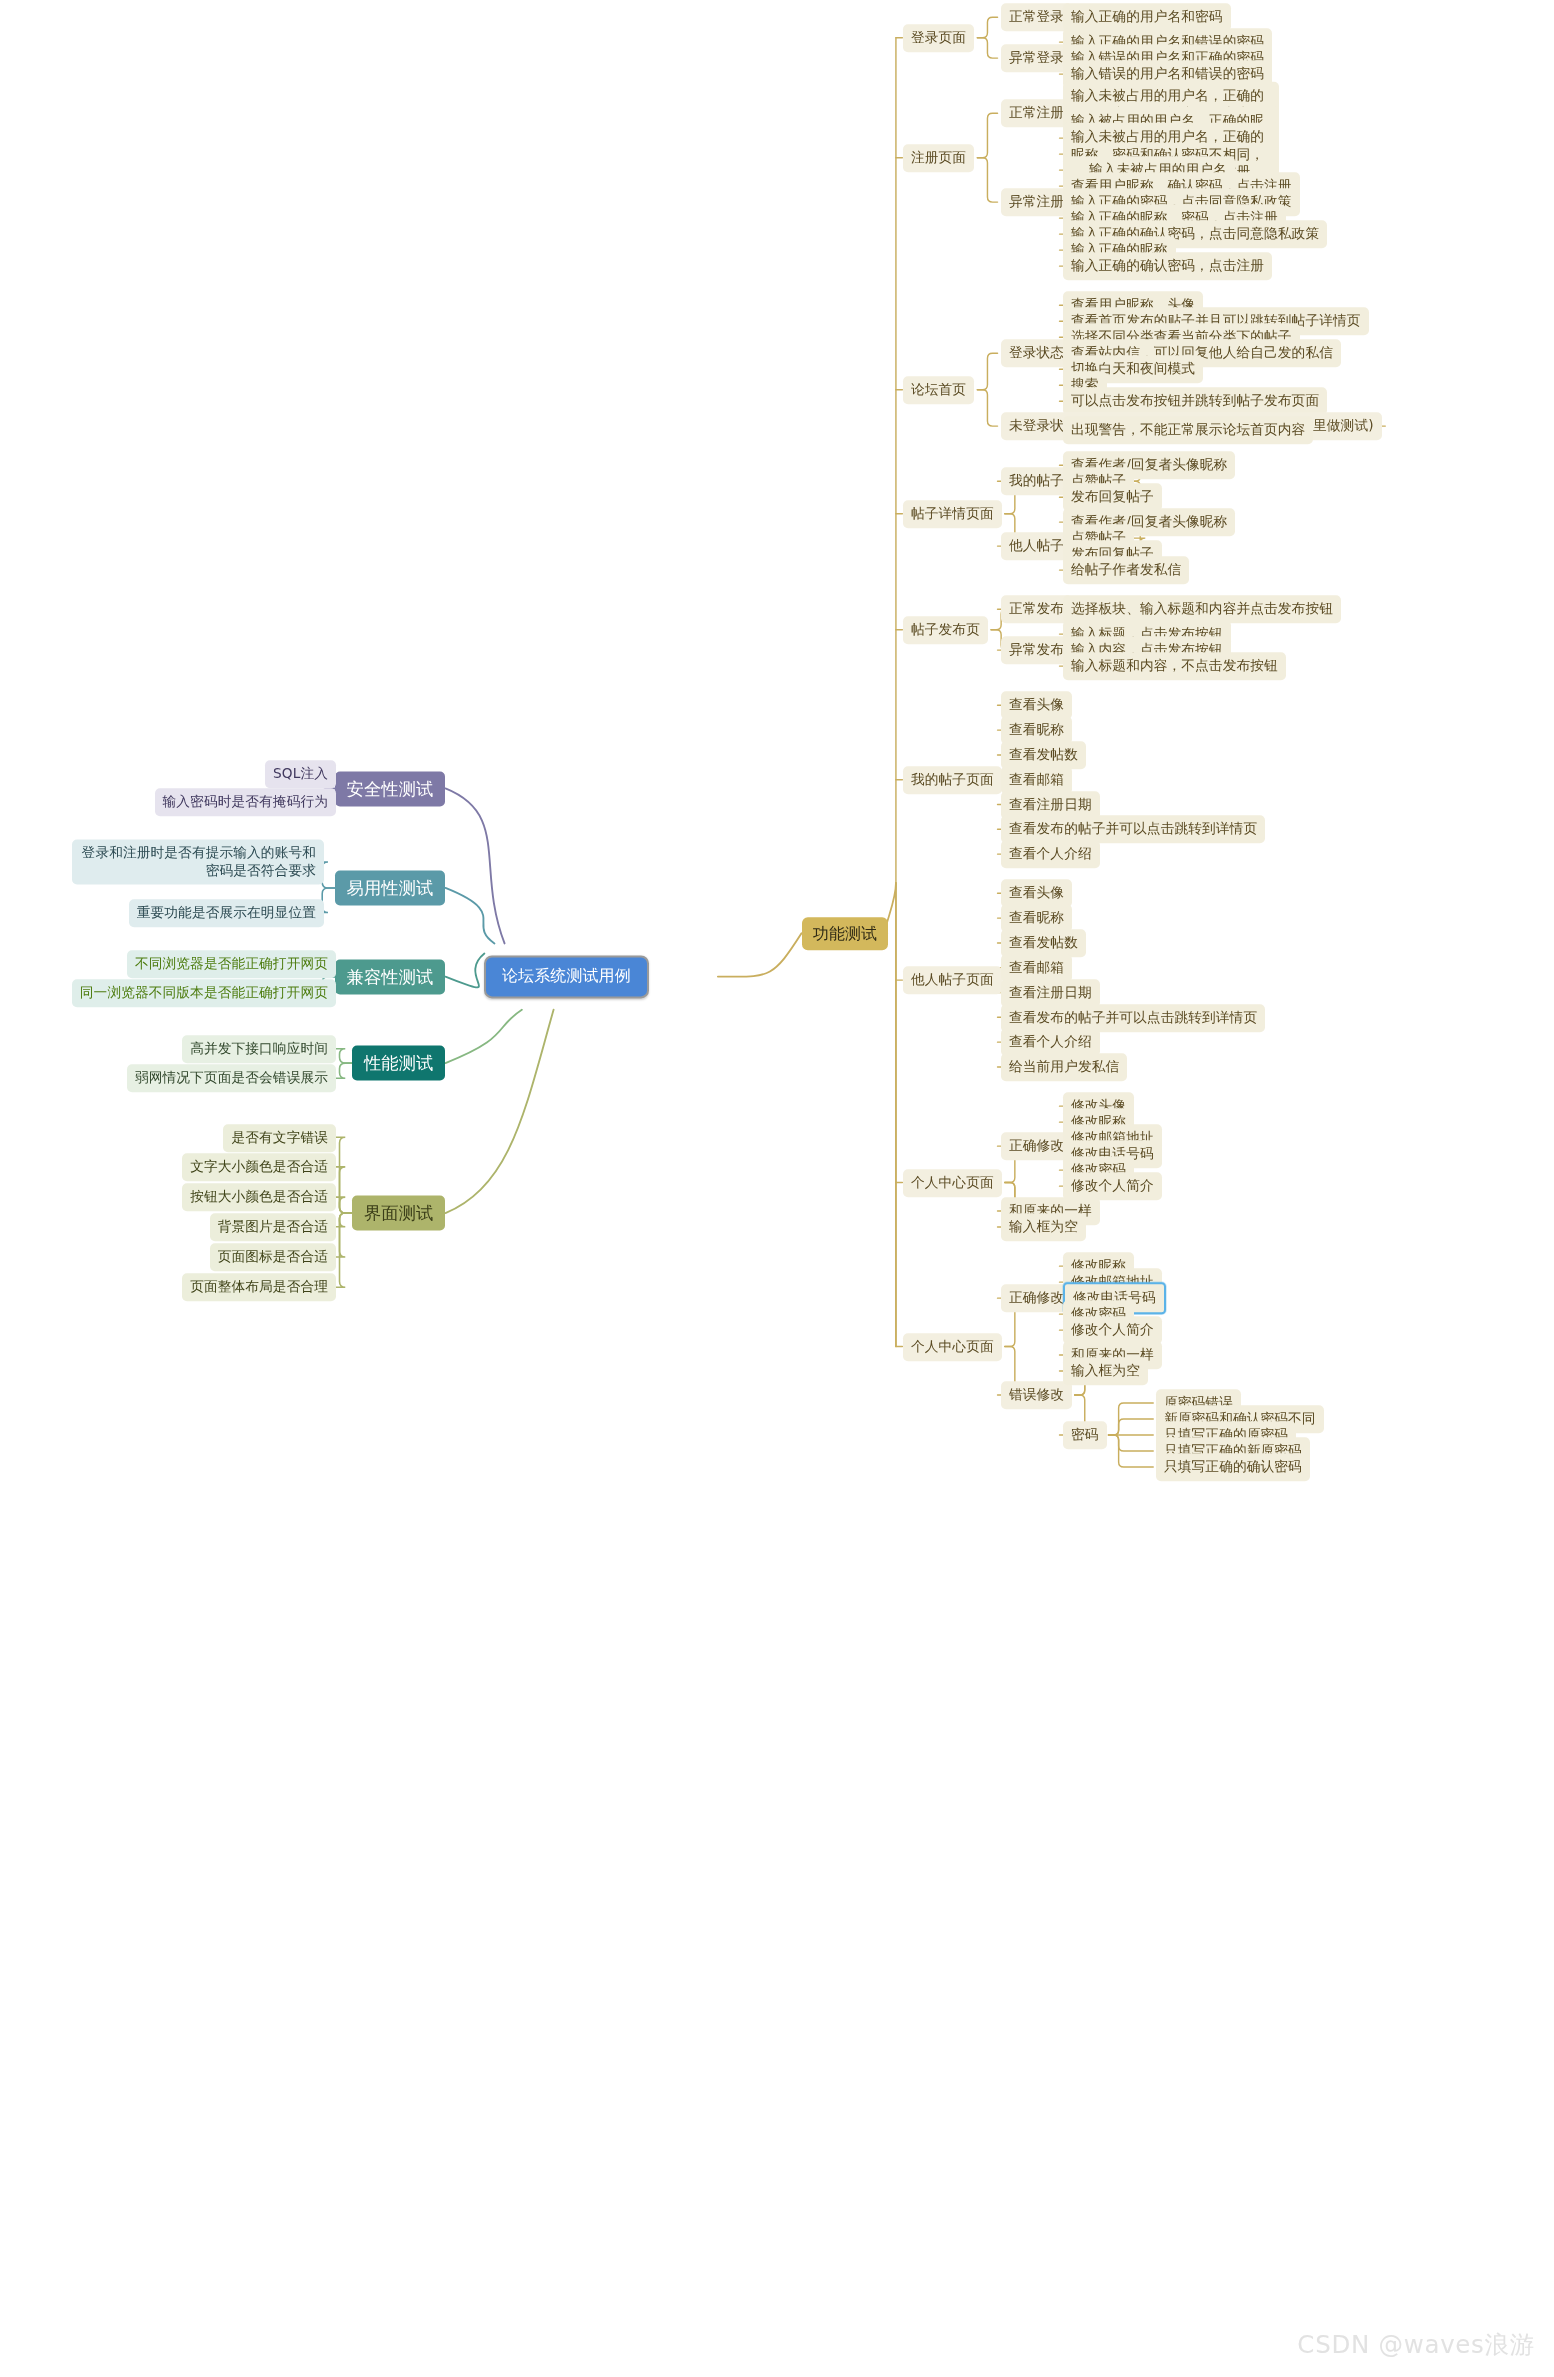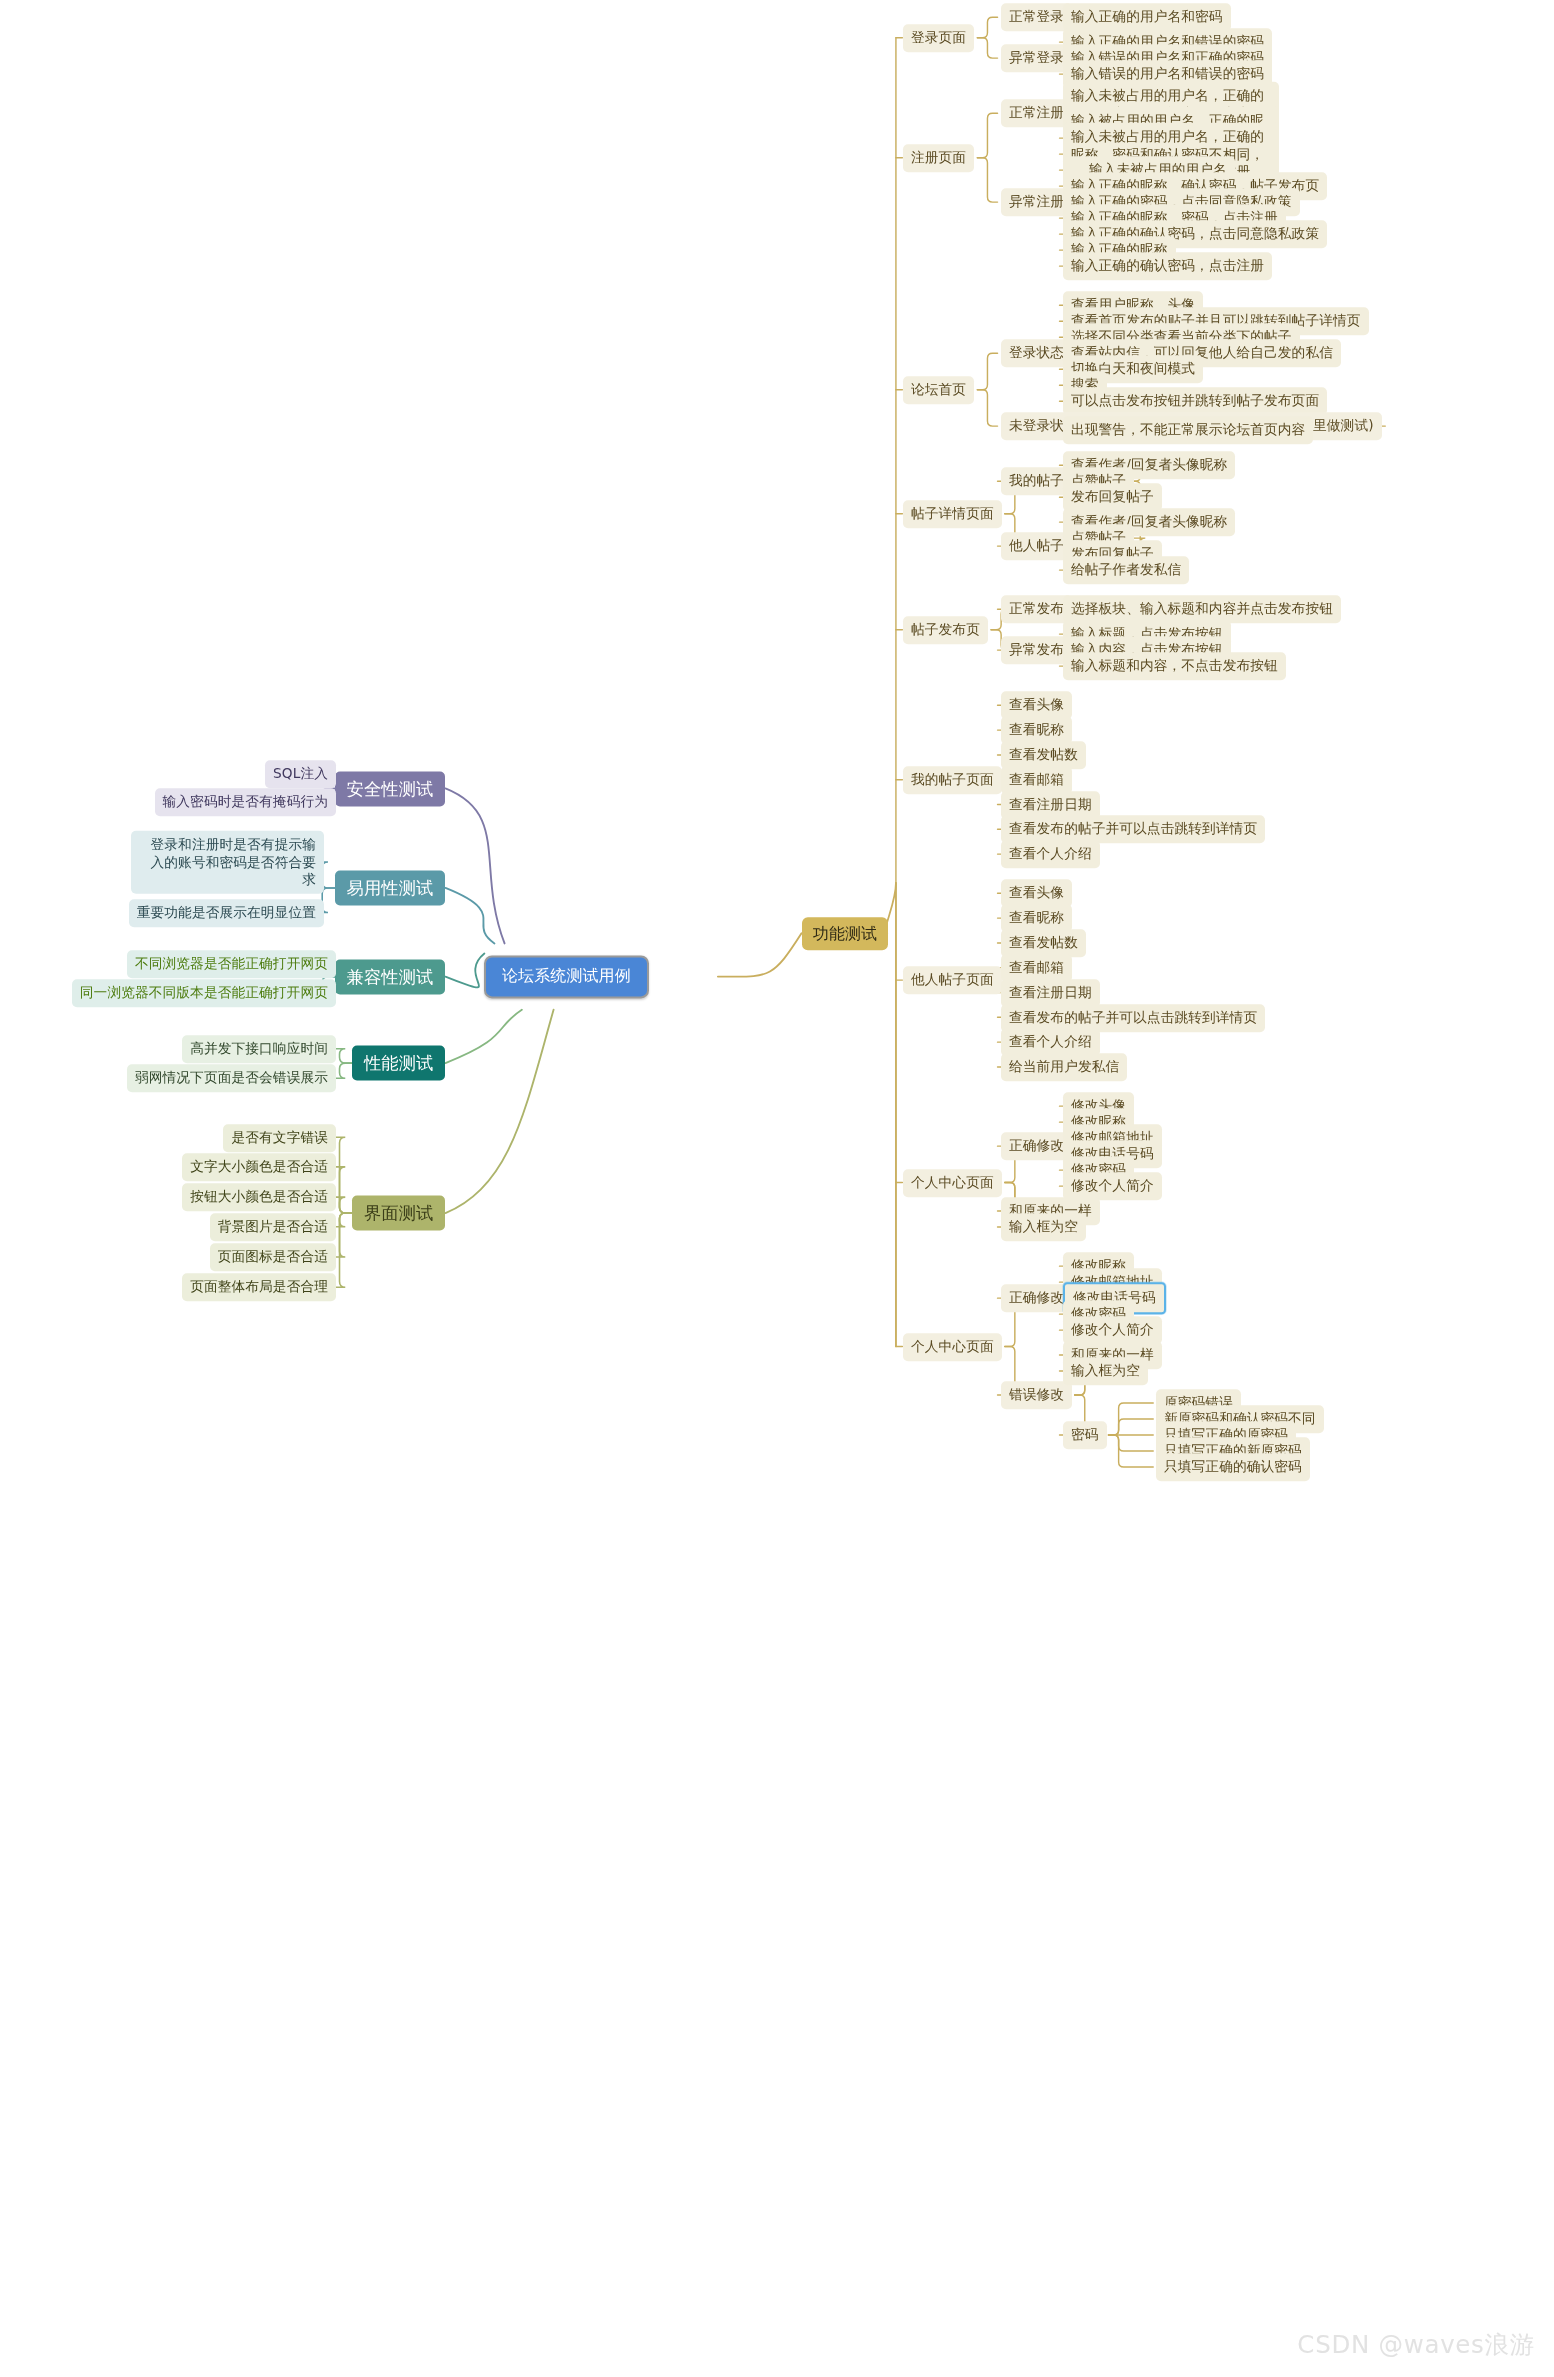--- a/index.html
+++ b/index.html
@@ -196,21 +196,21 @@
       <div class="node n-fn-leaf" style="left: 1063px; top: 42px; transform: translateY(-50%);">输入正确的用户名和错误的密码</div>
       <div class="node n-fn-leaf" style="left: 1063px; top: 58px; transform: translateY(-50%);">输入错误的用户名和正确的密码</div>
       <div class="node n-fn-leaf" style="left: 1063px; top: 74px; transform: translateY(-50%);">输入错误的用户名和错误的密码</div>
       <div class="node n-fn-mid" style="left: 903px; top: 158px; transform: translateY(-50%);">注册页面</div>
       <div class="node n-fn-mid" style="left: 1001px; top: 113px; transform: translateY(-50%);">正常注册</div>
       <div class="node n-fn-leaf" style="left: 1063px; top: 113px; width: 216px; transform: translateY(-50%);">输入未被占用的用户名，正确的昵称、密码、确认密码，点击同意隐私政策，点击注册</div>
       <div class="node n-fn-mid" style="left: 1001px; top: 202px; transform: translateY(-50%);">异常注册</div>
       <div class="node n-fn-leaf" style="left: 1063px; top: 138px; width: 216px; transform: translateY(-50%);">输入被占用的用户名，正确的昵称、密码、确认密码，点击同意隐私政策，点击注册</div>
       <div class="node n-fn-leaf" style="left: 1063px; top: 154px; width: 216px; transform: translateY(-50%);">输入未被占用的用户名，正确的昵称，密码和确认密码不相同，点击同意隐私政策，点击注册</div>
       <div class="node n-fn-leaf" style="left: 1063px; top: 170px; transform: translateY(-50%); padding-left: 26px;">输入未被占用的用户名</div>
-      <div class="node n-fn-leaf" style="left: 1063px; top: 186px; transform: translateY(-50%);">输入正确的昵称、确认密码，帖子发布页</div>
+      <div class="node n-fn-leaf" style="left: 1063px; top: 186px; transform: translateY(-50%);">查看用户昵称、确认密码，点击注册</div>
       <div class="node n-fn-leaf" style="left: 1063px; top: 202px; transform: translateY(-50%);">输入正确的密码，点击同意隐私政策</div>
       <div class="node n-fn-leaf" style="left: 1063px; top: 218px; transform: translateY(-50%);">输入正确的昵称、密码，点击注册</div>
       <div class="node n-fn-leaf" style="left: 1063px; top: 234px; transform: translateY(-50%);">输入正确的确认密码，点击同意隐私政策</div>
       <div class="node n-fn-leaf" style="left: 1063px; top: 250px; transform: translateY(-50%);">输入正确的昵称</div>
       <div class="node n-fn-leaf" style="left: 1063px; top: 266px; transform: translateY(-50%);">输入正确的确认密码，点击注册</div>
       <div class="node n-fn-mid" style="left: 903px; top: 390px; transform: translateY(-50%);">论坛首页</div>
       <div class="node n-fn-mid" style="left: 1001px; top: 353px; transform: translateY(-50%);">登录状态</div>
       <div class="node n-fn-leaf" style="left: 1063px; top: 305px; transform: translateY(-50%);">查看用户昵称、头像</div>
       <div class="node n-fn-leaf" style="left: 1063px; top: 321px; transform: translateY(-50%);">查看首页发布的贴子并且可以跳转到帖子详情页</div>
       <div class="node n-fn-leaf" style="left: 1063px; top: 337px; transform: translateY(-50%);">选择不同分类查看当前分类下的帖子</div>
@@ -279,21 +279,21 @@
       <div class="node n-fn-leaf" style="left: 1156px; top: 1419px; transform: translateY(-50%);">新原密码和确认密码不同</div>
       <div class="node n-fn-leaf" style="left: 1156px; top: 1435px; transform: translateY(-50%);">只填写正确的原密码</div>
       <div class="node n-fn-leaf" style="left: 1156px; top: 1451px; transform: translateY(-50%);">只填写正确的新原密码</div>
       <div class="node n-fn-leaf" style="left: 1156px; top: 1467px; transform: translateY(-50%);">只填写正确的确认密码</div>
       <div class="node n-fn-root" style="left: 802px; top: 934px; transform: translateY(-50%);">功能测试</div>
       <div class="node n-center" style="left: 484px; top: 977px; transform: translateY(-50%);">论坛系统测试用例</div>
       <div class="node n-sec-root" style="left: auto; top: 789px; right: 1109px; transform: translateY(-50%);">安全性测试</div>
       <div class="node n-sec-leaf" style="left: auto; top: 774px; right: 1218px; transform: translateY(-50%);">SQL注入</div>
       <div class="node n-sec-leaf" style="left: auto; top: 802px; right: 1218px; transform: translateY(-50%);">输入密码时是否有掩码行为</div>
       <div class="node n-usa-root" style="left: auto; top: 888px; right: 1109px; transform: translateY(-50%);">易用性测试</div>
-      <div class="node n-usa-leaf" style="left: auto; top: 862px; width: 193px; right: 1230px; transform: translateY(-50%);">登录和注册时是否有提示输入的账号和密码是否符合要求</div>
+      <div class="node n-usa-leaf" style="left: auto; top: 862px; width: 252px; right: 1230px; transform: translateY(-50%);">登录和注册时是否有提示输入的账号和密码是否符合要求</div>
       <div class="node n-usa-leaf" style="left: auto; top: 913px; right: 1230px; transform: translateY(-50%);">重要功能是否展示在明显位置</div>
       <div class="node n-cmp-root" style="left: auto; top: 977px; right: 1109px; transform: translateY(-50%);">兼容性测试</div>
       <div class="node n-cmp-leaf" style="left: auto; top: 964px; right: 1218px; transform: translateY(-50%);">不同浏览器是否能正确打开网页</div>
       <div class="node n-cmp-leaf" style="left: auto; top: 993px; right: 1218px; transform: translateY(-50%);">同一浏览器不同版本是否能正确打开网页</div>
       <div class="node n-perf-root" style="left: auto; top: 1063px; right: 1109px; transform: translateY(-50%);">性能测试</div>
       <div class="node n-perf-leaf" style="left: auto; top: 1049px; right: 1218px; transform: translateY(-50%);">高并发下接口响应时间</div>
       <div class="node n-perf-leaf" style="left: auto; top: 1078px; right: 1218px; transform: translateY(-50%);">弱网情况下页面是否会错误展示</div>
       <div class="node n-ui-root" style="left: auto; top: 1213px; right: 1109px; transform: translateY(-50%);">界面测试</div>
       <div class="node n-ui-leaf" style="left: auto; top: 1138px; right: 1218px; transform: translateY(-50%);">是否有文字错误</div>
       <div class="node n-ui-leaf" style="left: auto; top: 1167px; right: 1218px; transform: translateY(-50%);">文字大小颜色是否合适</div>

